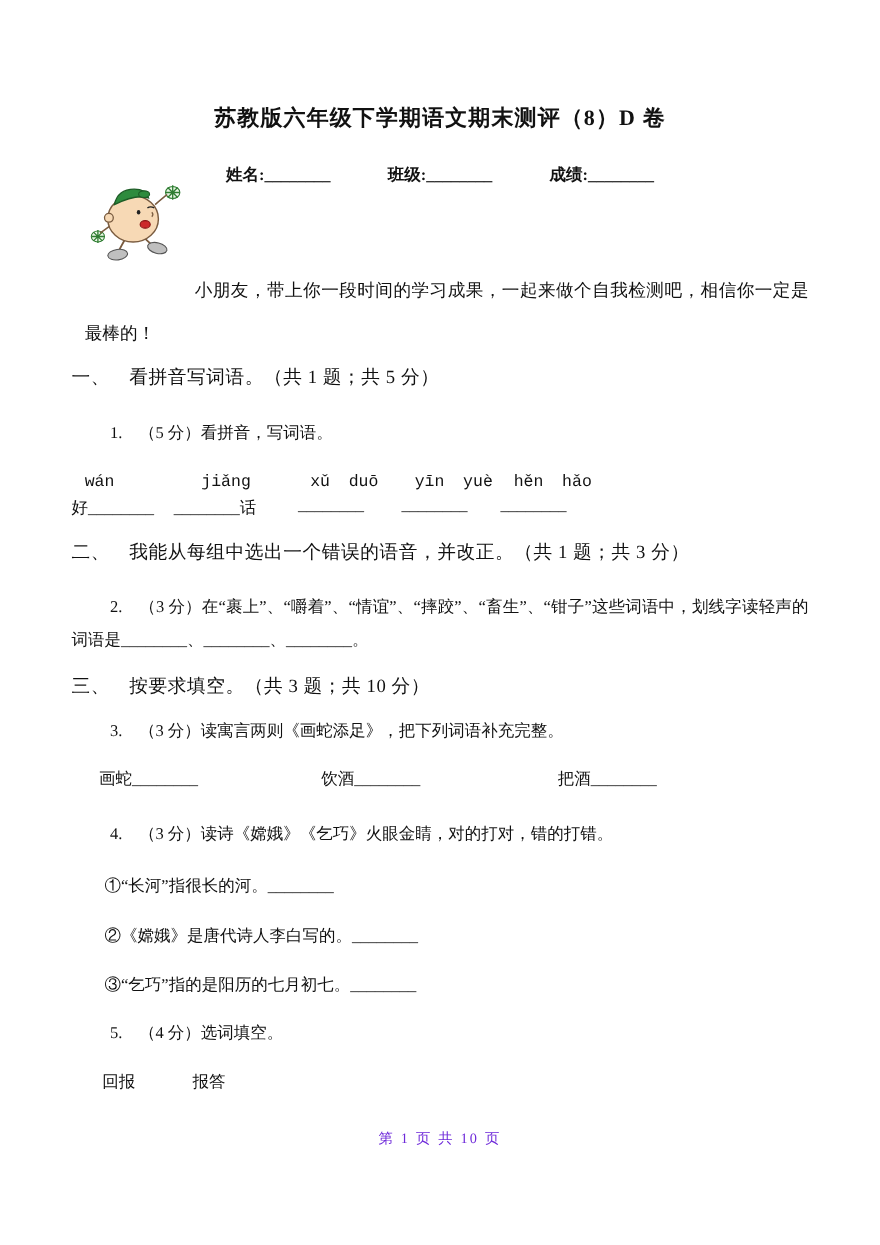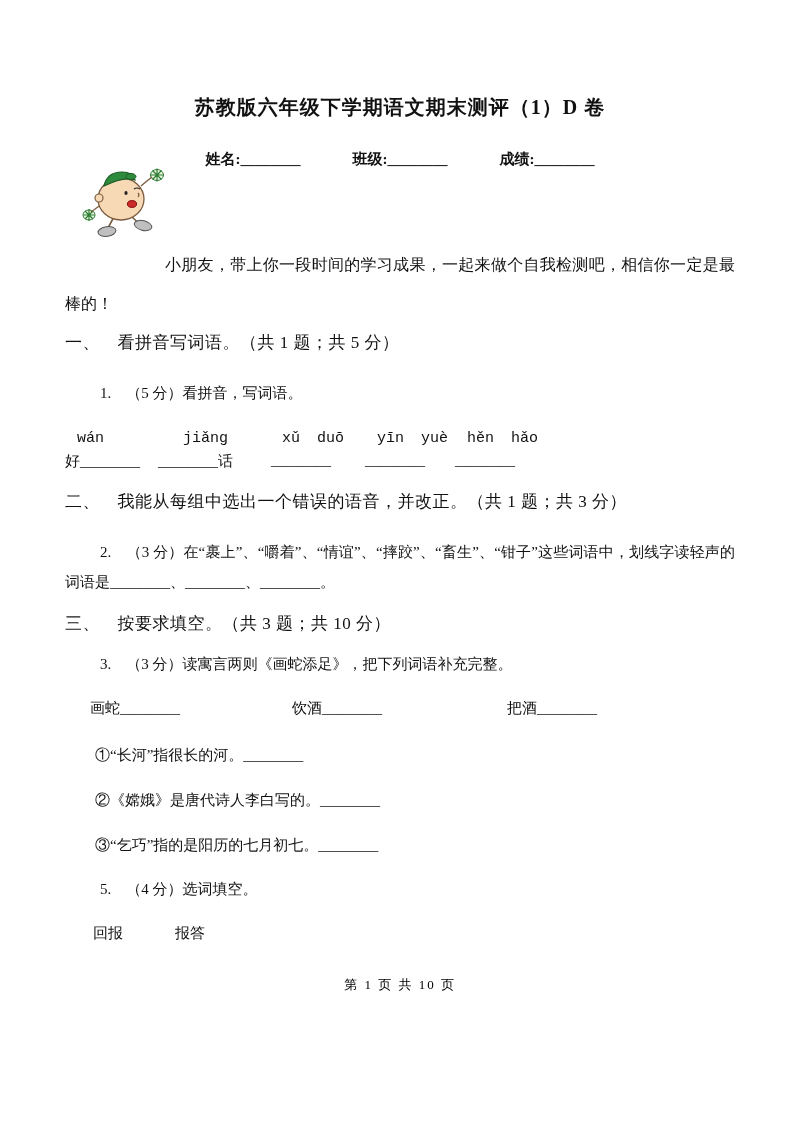--- a/index.html
+++ b/index.html
@@ -25,21 +25,21 @@
     margin-top:29px;
     display:flex;
     justify-content:center;
     gap:52px;
     font-size:15px;
     font-weight:bold;
   }
   .student-field{white-space:nowrap;}
   .mascot{position:absolute;top:162px;left:80px;}
   .intro{
-    margin:76px 0 0 0;
+    margin:76px 0 0 12px;
     font-size:16px;
     line-height:39px;
     text-indent:100px;
     text-align:justify;
   }
   .sec-heading{
     margin:8px 0 0 0;
     font-size:17px;
     font-weight:normal;
     letter-spacing:0.5px;
@@ -88,21 +88,21 @@
     margin:25px 0 0 28px;
     display:flex;
     gap:52px;
     font-size:15px;
   }
   .footer{
     margin-top:33px;
     text-align:center;
     font-size:13px;
     letter-spacing:2px;
-    color:#000000;
+    color:#6d28d9;
   }
 </style>
 </head>
 <body>
 
 <div class="page">
 
   <svg class="mascot" width="95" height="78" viewBox="0 0 95 78" aria-hidden="true">
 
     <g stroke="#2f7d32" stroke-width="1" fill="#e8f6e4">
@@ -138,21 +138,21 @@
     <g>
       <ellipse cx="46" cy="31" rx="1.6" ry="2" fill="#222"></ellipse>
       <path d="M54 27 q3 -2 6 0" fill="none" stroke="#222" stroke-width="1.2"></path>
       <path d="M58 31 q2 2 0 4" fill="none" stroke="#7a5c40" stroke-width="1.1"></path>
       <ellipse cx="52" cy="42" rx="4.6" ry="3.4" fill="#cc2a2a" stroke="#8a1414" stroke-width="1"></ellipse>
     </g>
   </svg>
 
   <div class="content">
 
-    <h1 class="title">苏教版六年级下学期语文期末测评（1）D 卷</h1>
+    <h1 class="title">苏教版六年级下学期语文期末测评（8）D 卷</h1>
 
     <div class="student-row">
       <span class="student-field"><span>姓名:</span><span>________</span></span>
       <span class="student-field"><span>班级:</span><span>________</span></span>
       <span class="student-field"><span>成绩:</span><span>________</span></span>
     </div>
 
     <p class="intro">小朋友，带上你一段时间的学习成果，一起来做个自我检测吧，相信你一定是最棒的！</p>
 
     <h2 class="sec-heading">一、　看拼音写词语。（共 1 题；共 5 分）</h2>
@@ -179,20 +179,21 @@
 
     <h2 class="sec-heading h3">三、　按要求填空。（共 3 题；共 10 分）</h2>
     <p class="q-text" style="margin-top:20px">3.　（3 分）读寓言两则《画蛇添足》，把下列词语补充完整。</p>
 
     <div class="q3-row">
       <span class="abs-col" style="left:25px">画蛇________</span>
       <span class="abs-col" style="left:227px">饮酒________</span>
       <span class="abs-col" style="left:442px">把酒________</span>
     </div>
 
+    <p class="q-text" style="margin-top:31px">4.　（3 分）读诗《嫦娥》《乞巧》火眼金睛，对的打对，错的打错。</p>
 
     <p class="sub-item">①“长河”指很长的河。________</p>
     <p class="sub-item">②《嫦娥》是唐代诗人李白写的。________</p>
     <p class="sub-item">③“乞巧”指的是阳历的七月初七。________</p>
 
     <p class="q-text" style="margin-top:25px">5.　（4 分）选词填空。</p>
 
     <div class="words-row">
       <span>回报</span>
       <span>报答</span>

